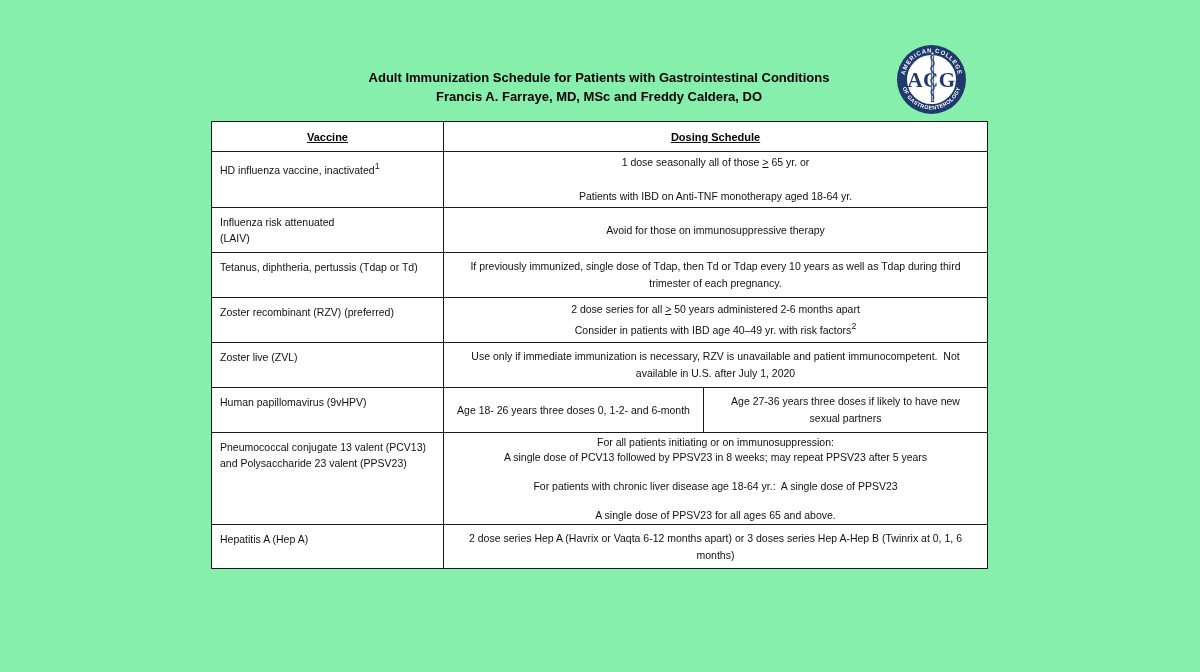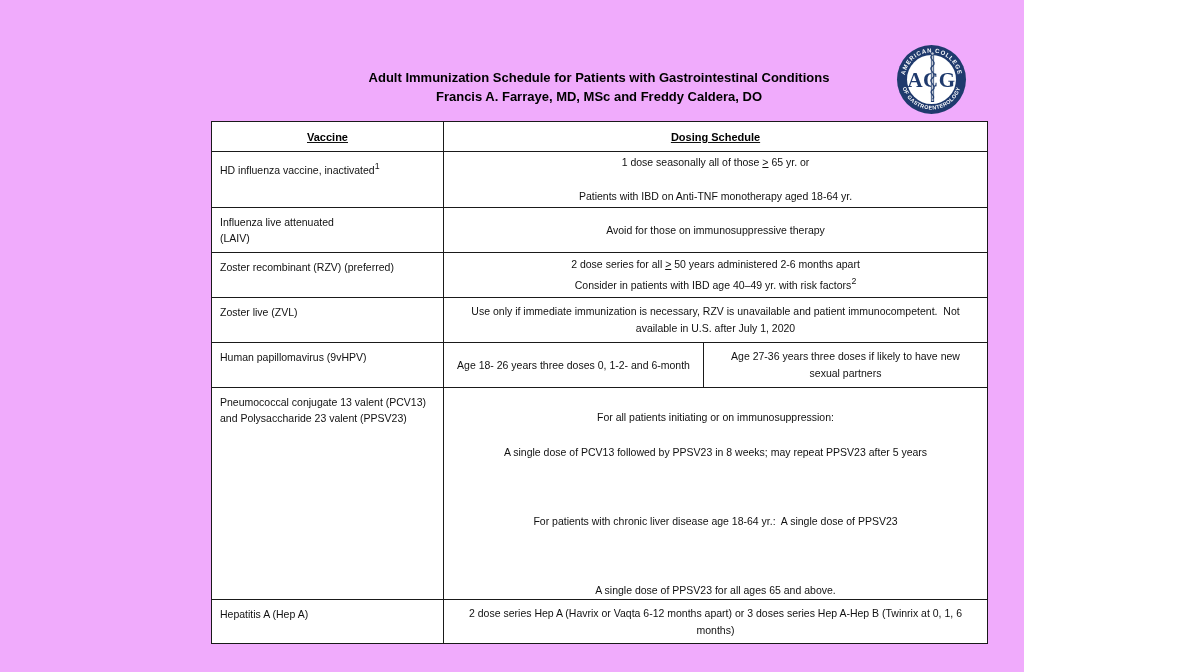--- a/index.html
+++ b/index.html
@@ -1,19 +1,19 @@
 <!DOCTYPE html>
 <html><head>
 <meta charset="utf-8">
 <style>
   * { margin: 0; padding: 0; box-sizing: border-box; }
   html, body { width: 1200px; height: 672px; background: #ffffff; overflow: hidden; }
   body { font-family: "Liberation Sans", "DejaVu Sans", sans-serif; color: #111; }
 
-  .page { position: relative; width: 1024px; height: 672px; background: #f0abfc; }
+  .page { position: relative; width: 1200px; height: 672px; background: #86efac; }
 
   
   .doc-titles {
     position: absolute; left: 211px; top: 68px; width: 776px;
     text-align: center; font-weight: bold; font-size: 13px; line-height: 19px; color: #000;
   }
 
   
   .logo-wrap { position: absolute; left: 896px; top: 44px; width: 71px; height: 71px; }
 
@@ -31,21 +31,21 @@
     vertical-align: top; text-align: left;
     padding: 6px 8px 2px 8px; line-height: 16px;
   }
   td.dcell {
     vertical-align: middle; text-align: center;
     padding: 2px 6px; line-height: 17px;
   }
   .line { min-height: 15px; }
   td.dcell .line { min-height: 17px; }
   td.dcell.tight { line-height: 14.5px; }
-  td.dcell.tight .line { min-height: 14.5px; margin-top: 20px; }
+  td.dcell.tight .line { min-height: 14.5px; }
 
   tr.h30 { height: 30px; text-decoration: underline; } tr.h44 { height: 44px; } tr.h45 { height: 45px; }
   tr.h55 { height: 55px; margin-top: 20px; } tr.h92 { height: 92px; }
 
   u.gte { text-decoration: underline; }
 </style>
 </head>
 <body>
 
 <div class="page">
@@ -99,28 +99,37 @@
       </td>
       <td class="dcell" colspan="2">
         <div class="line"><span>1 dose seasonally all of those </span><u class="gte">&gt;</u><span> 65 yr. or</span></div>
         <div class="line"></div>
         <div class="line">Patients with IBD on Anti-TNF monotherapy aged 18-64 yr.</div>
       </td>
     </tr>
 
     <tr class="h45">
       <td class="vcell">
-        <div class="line">Influenza live attenuated</div>
+        <div class="line">Influenza risk attenuated</div>
         <div class="line">(LAIV)</div>
       </td>
       <td class="dcell" colspan="2">
         <div class="line">Avoid for those on immunosuppressive therapy</div>
       </td>
     </tr>
 
+    <tr class="h45">
+      <td class="vcell">
+        <div class="line">Tetanus, diphtheria, pertussis (Tdap or Td)</div>
+      </td>
+      <td class="dcell" colspan="2">
+        <div class="line">If previously immunized, single dose of Tdap, then Td or Tdap every 10 years as well as Tdap during third</div>
+        <div class="line">trimester of each pregnancy.</div>
+      </td>
+    </tr>
 
     <tr class="h45">
       <td class="vcell">
         <div class="line">Zoster recombinant (RZV) (preferred)</div>
       </td>
       <td class="dcell" colspan="2">
         <div class="line"><span>2 dose series for all </span><u class="gte">&gt;</u><span> 50 years administered 2-6 months apart</span></div>
         <div class="line"><span>Consider in patients with IBD age 40–49 yr. with risk factors</span><sup>2</sup></div>
       </td>
     </tr>

